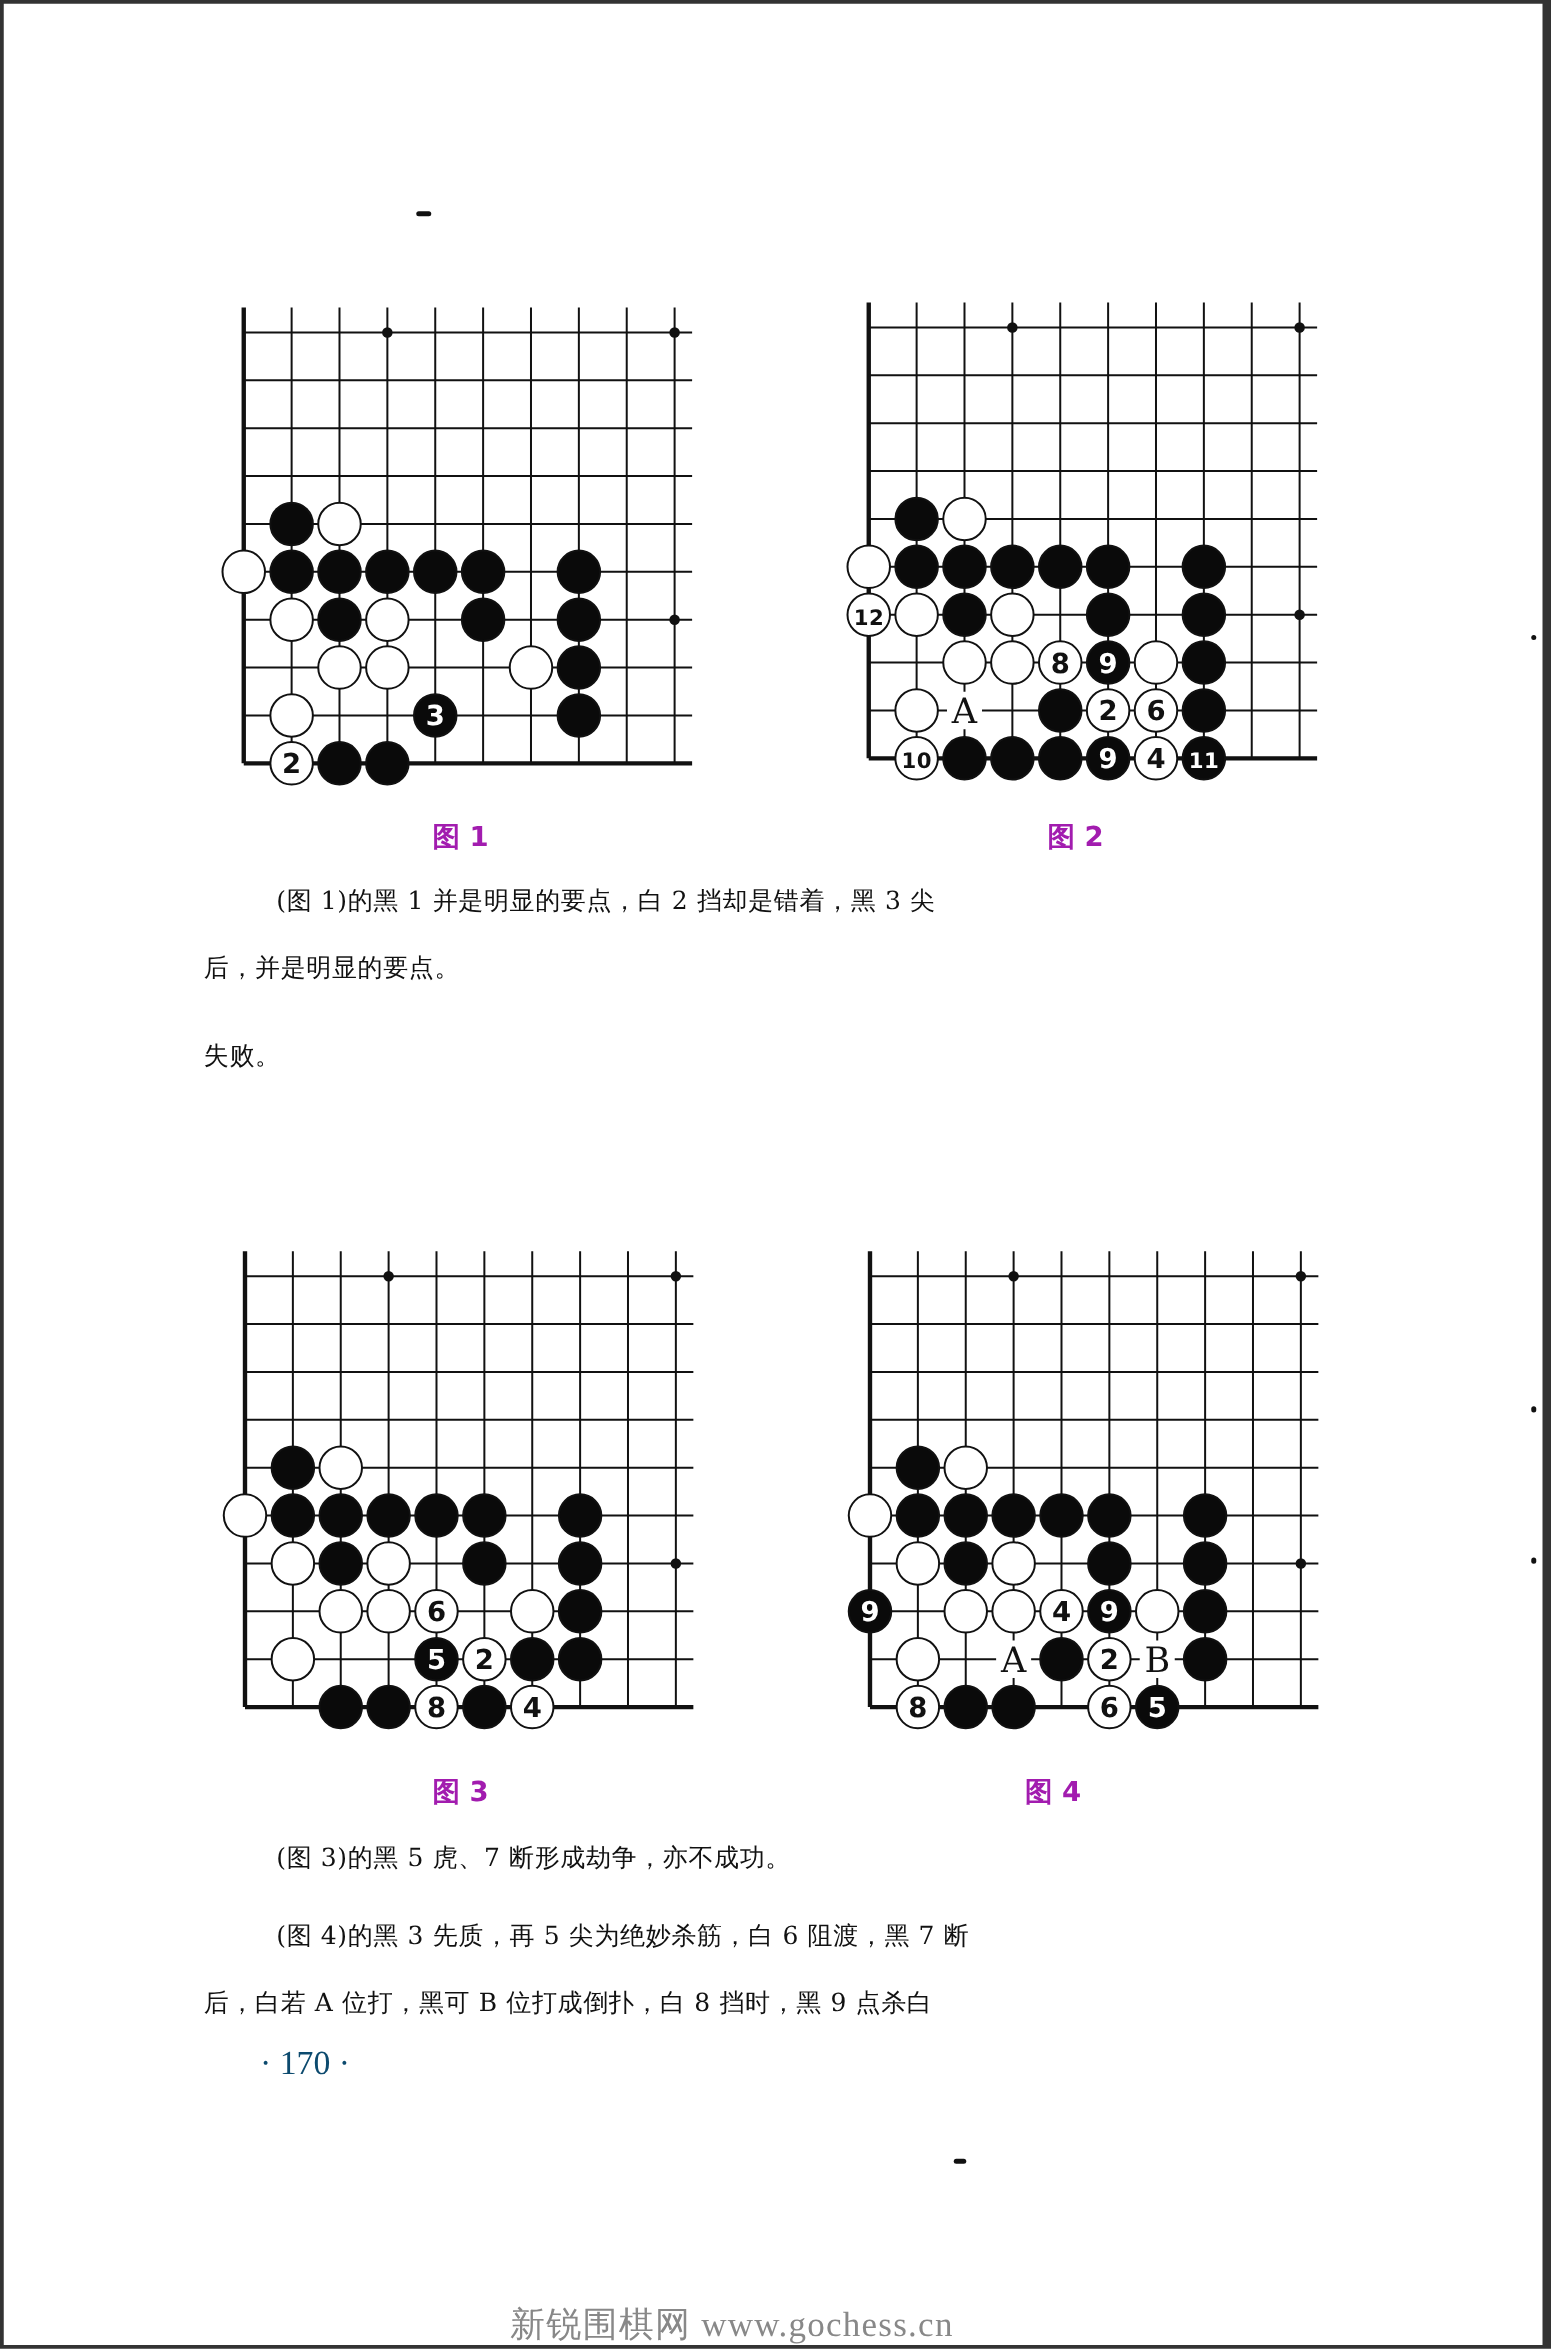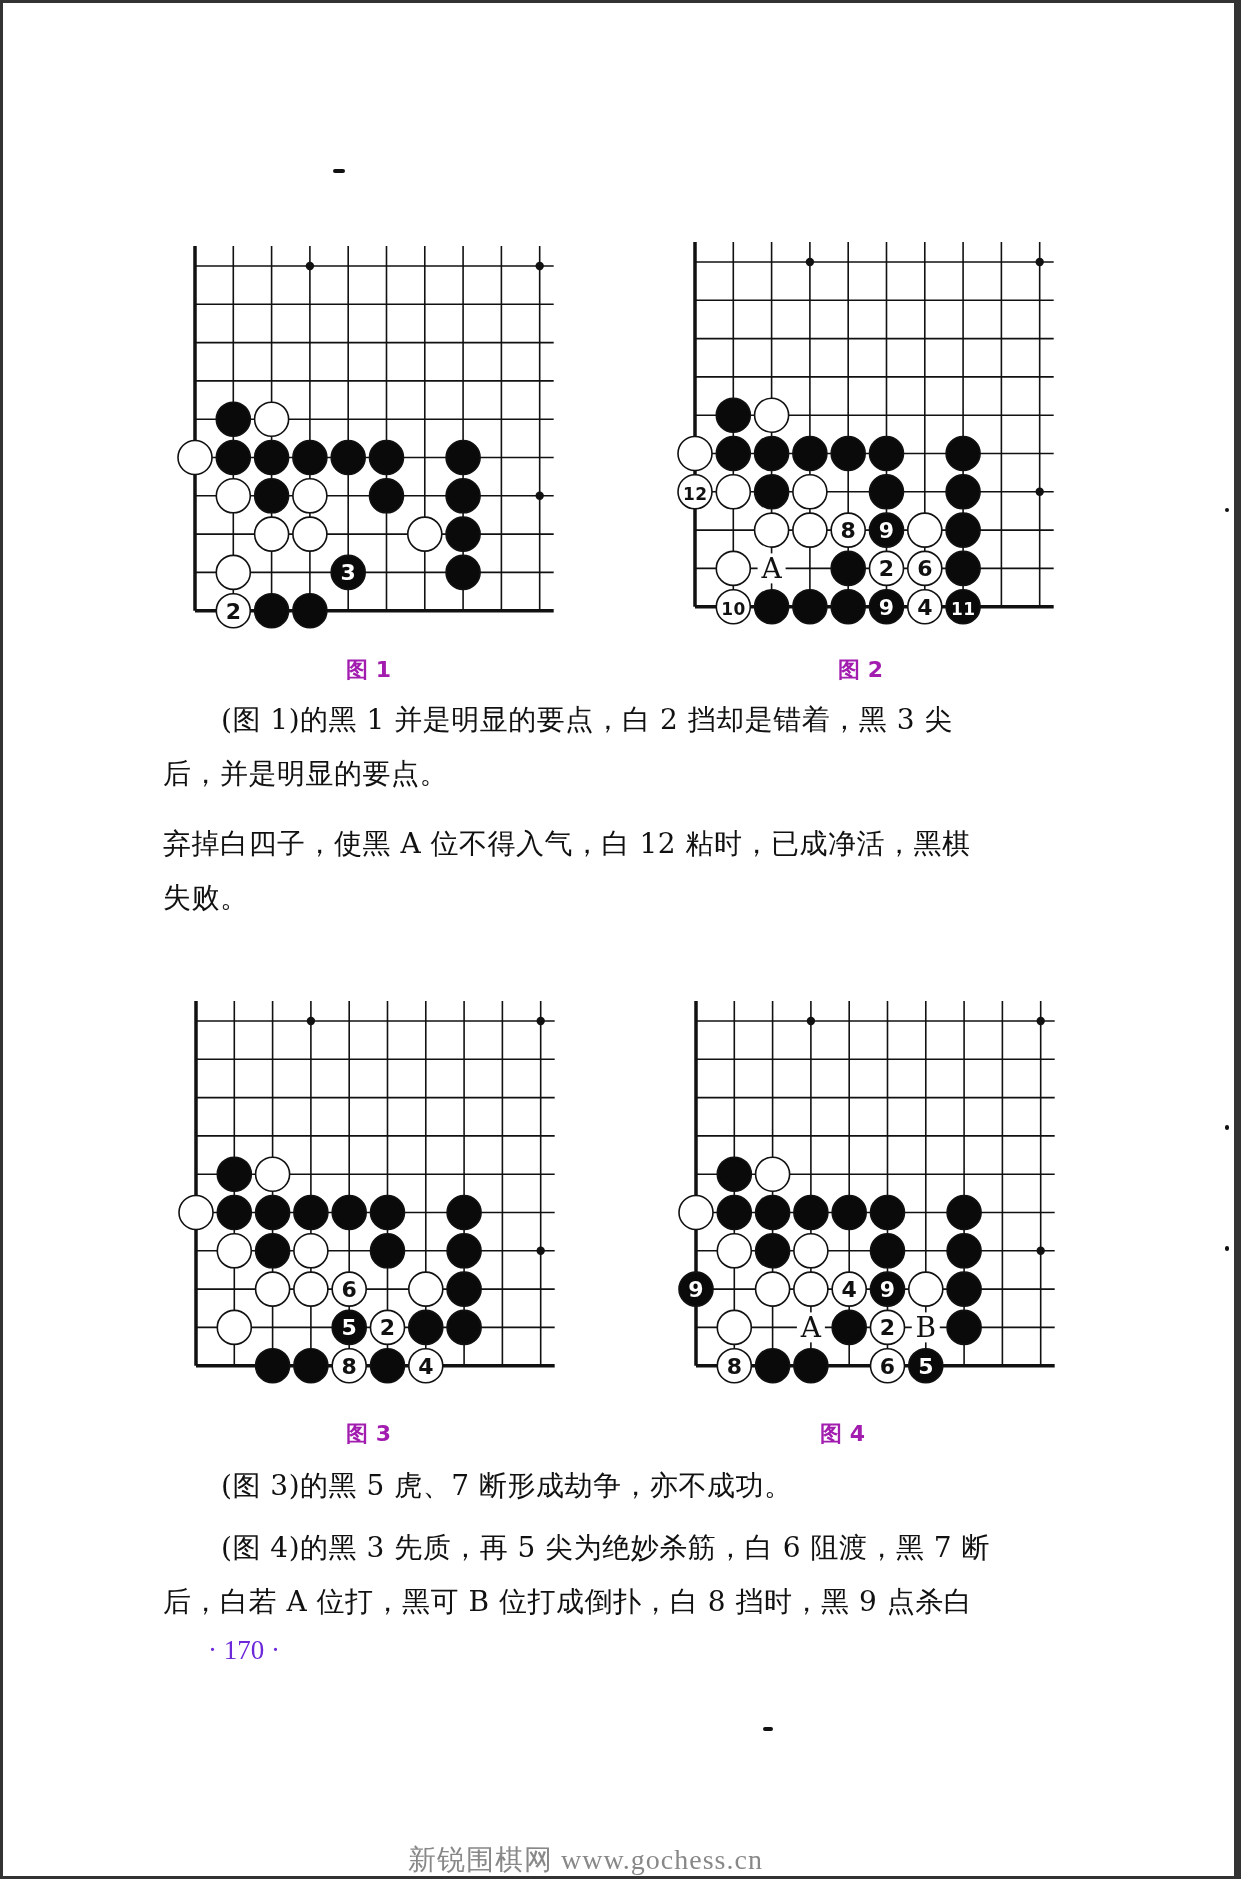--- a/index.html
+++ b/index.html
@@ -13,28 +13,28 @@
     background: #ffffff;
   }
   .board { position: absolute; }
   .board svg { display: block; overflow: visible; }
   .caption {
     position: absolute; font-size: 22px; color: #a21caf;
     font-family: "DejaVu Sans", sans-serif; font-weight: bold;
   }
   .para {
     position: absolute; left: 160px; width: 940px;
-    font-size: 28px; line-height: 54px; color: #111;
+    font-size: 20px; line-height: 54px; color: #111;
     font-family: "DejaVu Serif", serif;
     letter-spacing: 0.5px;
   }
   .para .indent { display: inline-block; width: 58px; }
   .pagenum {
     position: absolute; left: 205px; top: 1632px;
-    font-size: 27px; color: #6d28d9; font-family: "Liberation Serif", serif;
+    font-size: 27px; color: #0c4a6e; font-family: "Liberation Serif", serif;
   }
   .watermark {
     position: absolute; left: 405px; top: 1838px;
     font-size: 28px; color: #888; font-family: Liberation Serif, serif;
     letter-spacing: 1px;
   }
   .stray { position: absolute; background: #111; border-radius: 2px; }
 </style>
 </head>
 <body>
@@ -287,21 +287,20 @@
         <text x="98.6" y="344.4" text-anchor="middle" font-family="&quot;DejaVu Serif&quot;, serif" font-size="28" fill="#111">A</text>
       </svg>
     </div>
   <div class="caption" style="left:835px;top:652px;">图 2</div>
 
   <div class="para" style="top:690px;">
     <div><span class="indent"></span><span>(图 1)的黑 1 并是明显的要点，白 2 挡却是错着，黑 3 尖</span></div>
     <div><span>后，并是明显的要点。</span></div>
   </div>
   <div class="para" style="top:814px;">
-    <div><span>弃掉白四子，使黑 A 位不得入气，白 12 粘时，已成净活，黑棋</span></div>
     <div><span>失败。</span></div>
   </div>
 
   <div class="board" style="left:171px;top:990px;">
       <svg width="392.7" height="398.7" viewBox="0 0 392.7 398.7">
         <line x1="22" y1="8" x2="22" y2="372.7" stroke="#111" stroke-width="3.5"></line>
         <line x1="60.3" y1="8" x2="60.3" y2="372.7" stroke="#111" stroke-width="1.6"></line>
         <line x1="98.6" y1="8" x2="98.6" y2="372.7" stroke="#111" stroke-width="1.6"></line>
         <line x1="136.89999999999998" y1="8" x2="136.89999999999998" y2="372.7" stroke="#111" stroke-width="1.6"></line>
         <line x1="175.2" y1="8" x2="175.2" y2="372.7" stroke="#111" stroke-width="1.6"></line>

